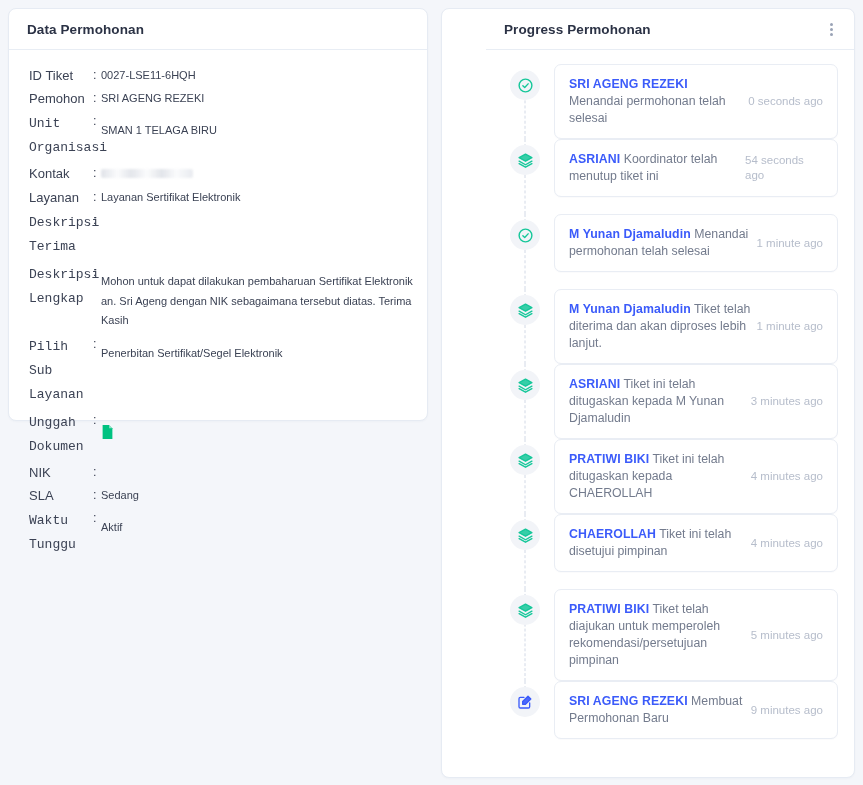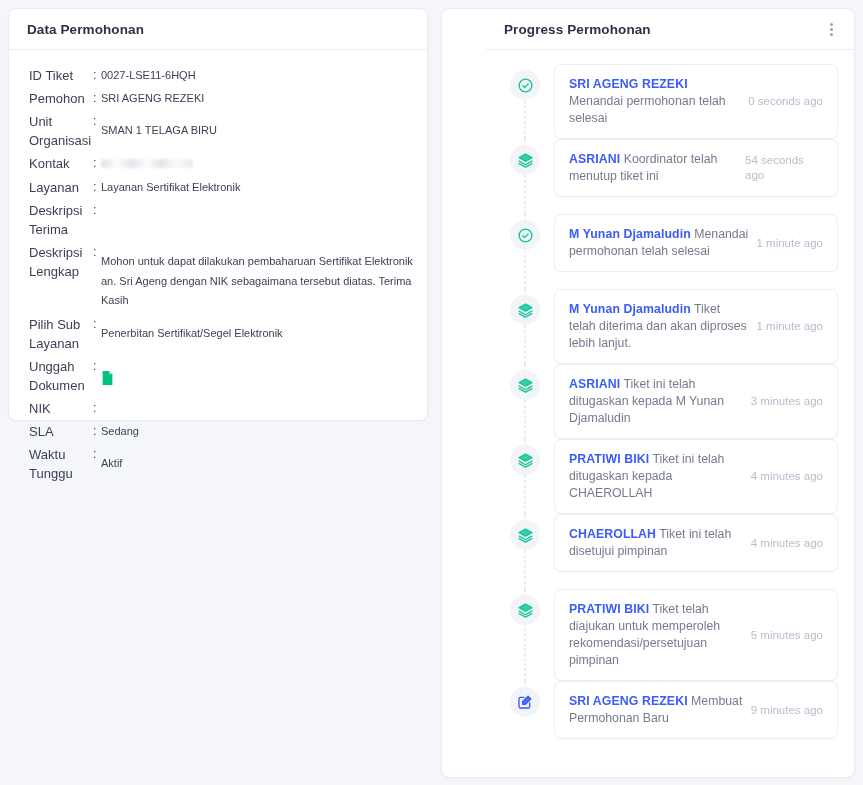--- a/index.html
+++ b/index.html
@@ -73,21 +73,21 @@
     color: #3b4254;
     line-height: 19px;
   }
   .f-value {
     flex: 1 1 auto;
     font-size: 11px;
     color: #3b4254;
     line-height: 19px;
     padding-left: 1px;
   }
-  .f-label.two-line { line-height: 19px; }
+  .f-label.two-line { line-height: 24px; font-family: Liberation Mono, monospace; }
   .field-row.tall .f-value { padding-top: 9px; }
   .field-row.wrapval .f-value { line-height: 19.5px; }
   .redacted {
     display: inline-block;
     width: 92px;
     height: 9px;
     margin-top: 5px;
     border-radius: 2px;
     background: linear-gradient(90deg,
        rgba(200,205,215,0.55) 0%, rgba(232,235,242,0.2) 18%,
@@ -165,21 +165,20 @@
     flex: 1 1 auto;
     margin-left: 6px;
   }
   .tl-card {
     border: 1px solid #e9edf4;
     border-radius: 7px;
     background: #fff;
     padding: 11px 14px;
     display: flex;
     align-items: center;
-    gap: 8px;
     min-height: 45px;
     box-shadow: 0 1px 1px rgba(40,60,100,0.02);
   }
   .tl-text {
     flex: 1 1 auto;
     font-size: 12.3px;
     line-height: 17px;
     color: #737b8d;
   }
   .tl-actor {
@@ -189,21 +188,21 @@
   }
   .tl-time {
     flex: 0 0 auto;
     max-width: 78px;
     font-size: 11.5px;
     line-height: 15px;
     color: #b6bdcb;
     text-align: left;
   }
   .tl-card.inline .tl-text { flex: 0 1 auto; }
-  .tl-card.inline .tl-time { flex: 0 0 auto; max-width: none; }
+  .tl-card.inline .tl-time { flex: 0 0 auto; max-width: none; margin-left: 8px; }
 </style>
 </head>
 <body>
 
 <div class="page">
 
   <section class="card" id="data-card">
     <div class="card-head">
       <span class="card-title">Data Permohonan</span>
     </div>

